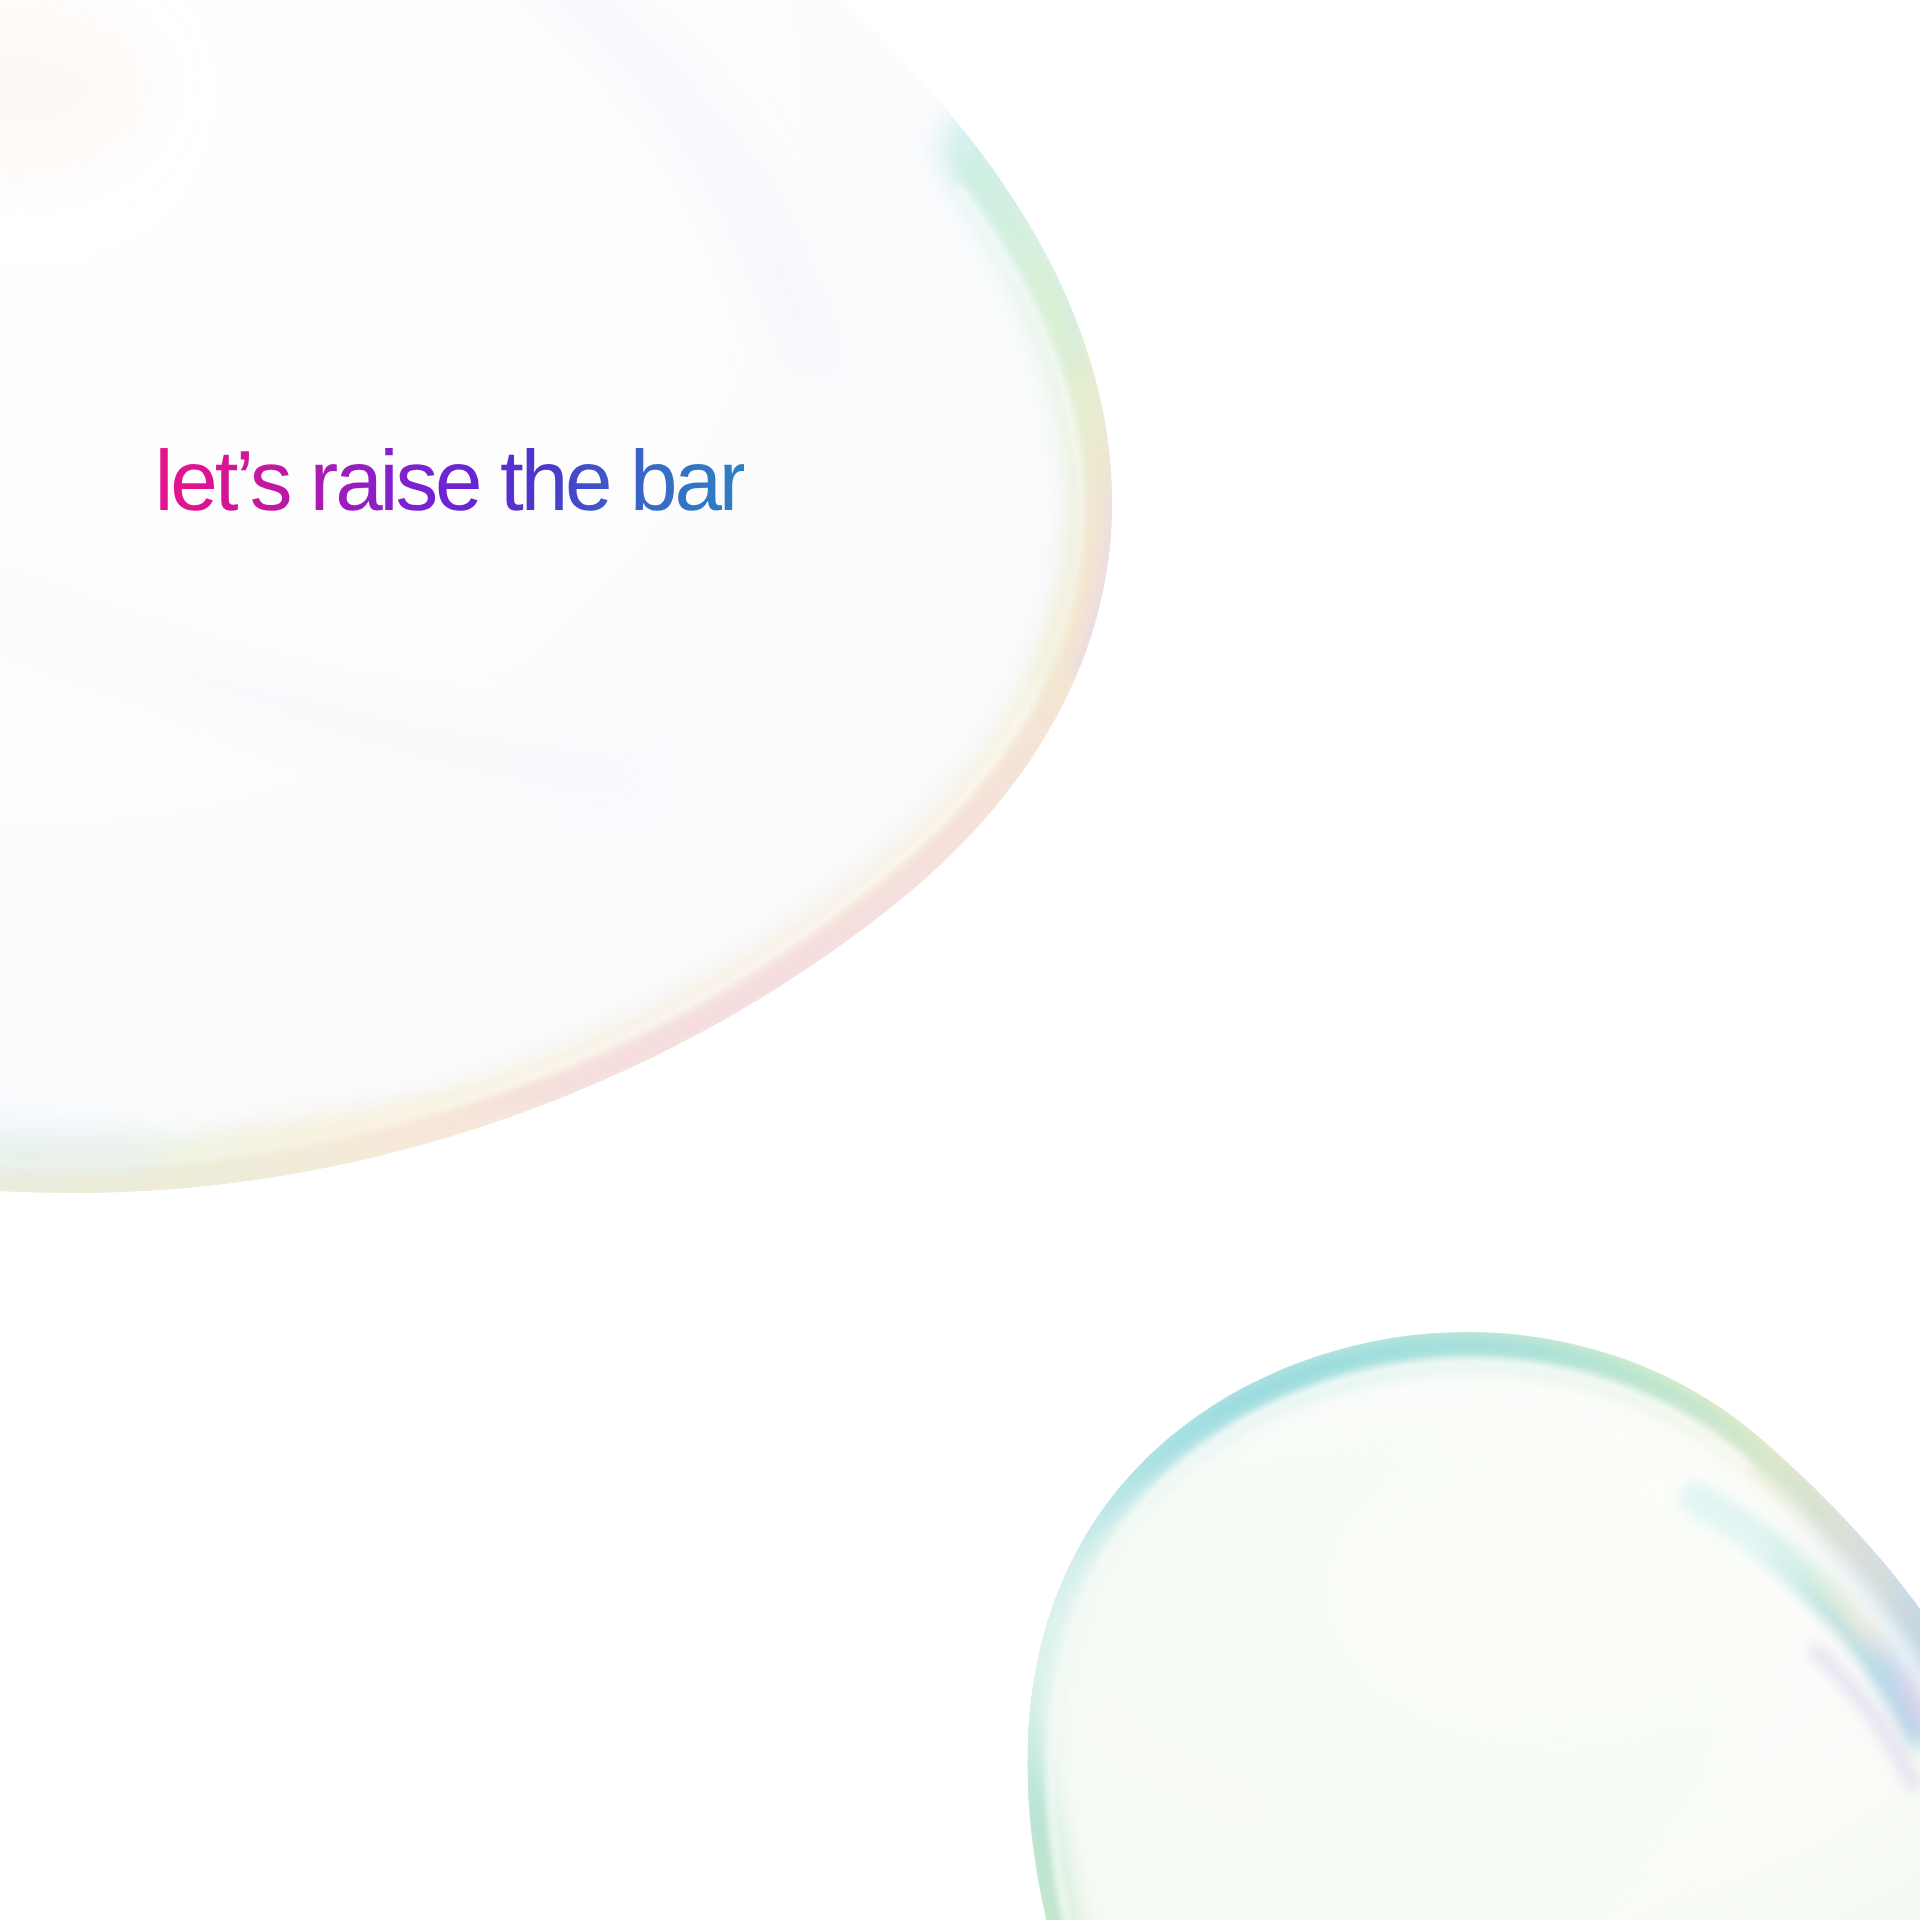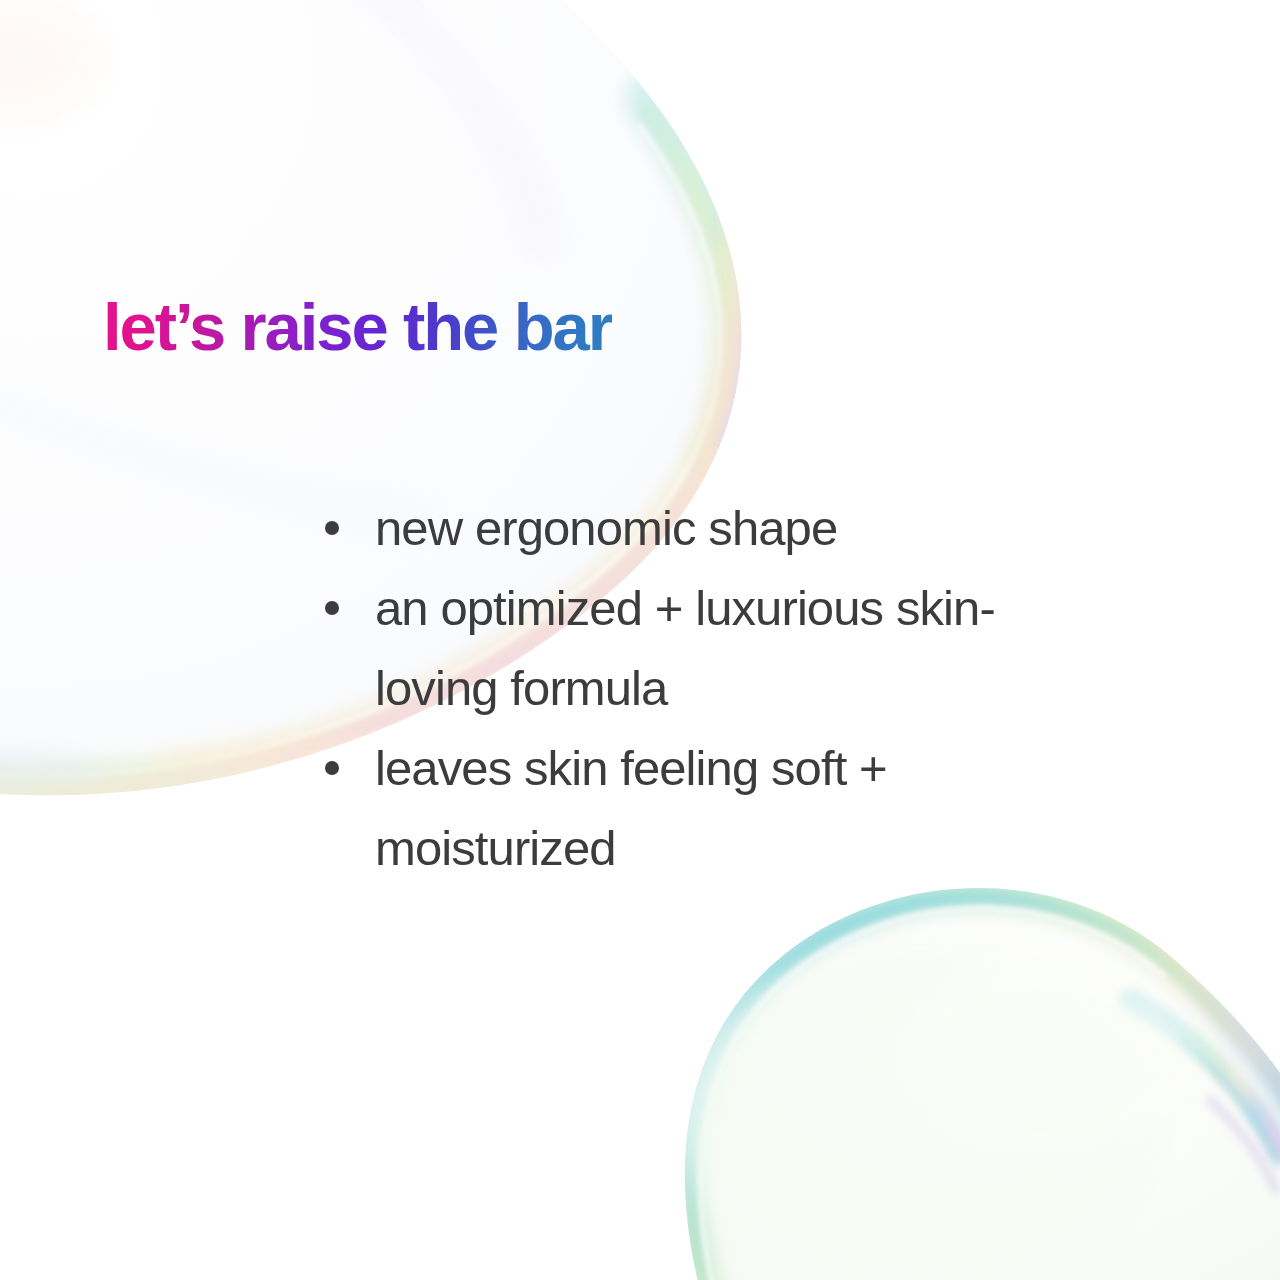--- a/index.html
+++ b/index.html
@@ -39,23 +39,23 @@
   .content-layer {
     position: absolute;
     inset: 0;
   }
 
   .headline {
     position: absolute;
     left: 103px;
     top: 293px;
     margin: 0;
-    font-size: 67px;
+    font-size: 57px;
     line-height: 1.0;
-    font-weight: 700;
+    font-weight: 400;
     letter-spacing: -2.1px;
     white-space: nowrap;
     background-image: linear-gradient(
         95deg,
         #e4148c 0%,
         #e0128f 8%,
         #c2189f 20%,
         #9b1dbd 33%,
         #7b21d0 44%,
         #6326d2 55%,
@@ -274,33 +274,15 @@
       </g>
 
       <ellipse cx="10" cy="60" rx="90" ry="60" fill="#fdf4ee" opacity="0.5" filter="url(#blurBig)"></ellipse>
     </svg>
   </div>
 
   <div class="content-layer">
 
     <h1 class="headline">let’s raise the bar</h1>
 
-    <ul class="bullet-list">
-
-      <li class="bullet-item">
-        <span class="bullet-dot"></span>
-        <span class="bullet-text">new ergonomic shape</span>
-      </li>
-
-      <li class="bullet-item">
-        <span class="bullet-dot"></span>
-        <span class="bullet-text">an optimized + luxurious skin-loving formula</span>
-      </li>
-
-      <li class="bullet-item">
-        <span class="bullet-dot"></span>
-        <span class="bullet-text">leaves skin feeling soft + moisturized</span>
-      </li>
-
-    </ul>
   </div>
 
 </div>
 
 </body></html>

